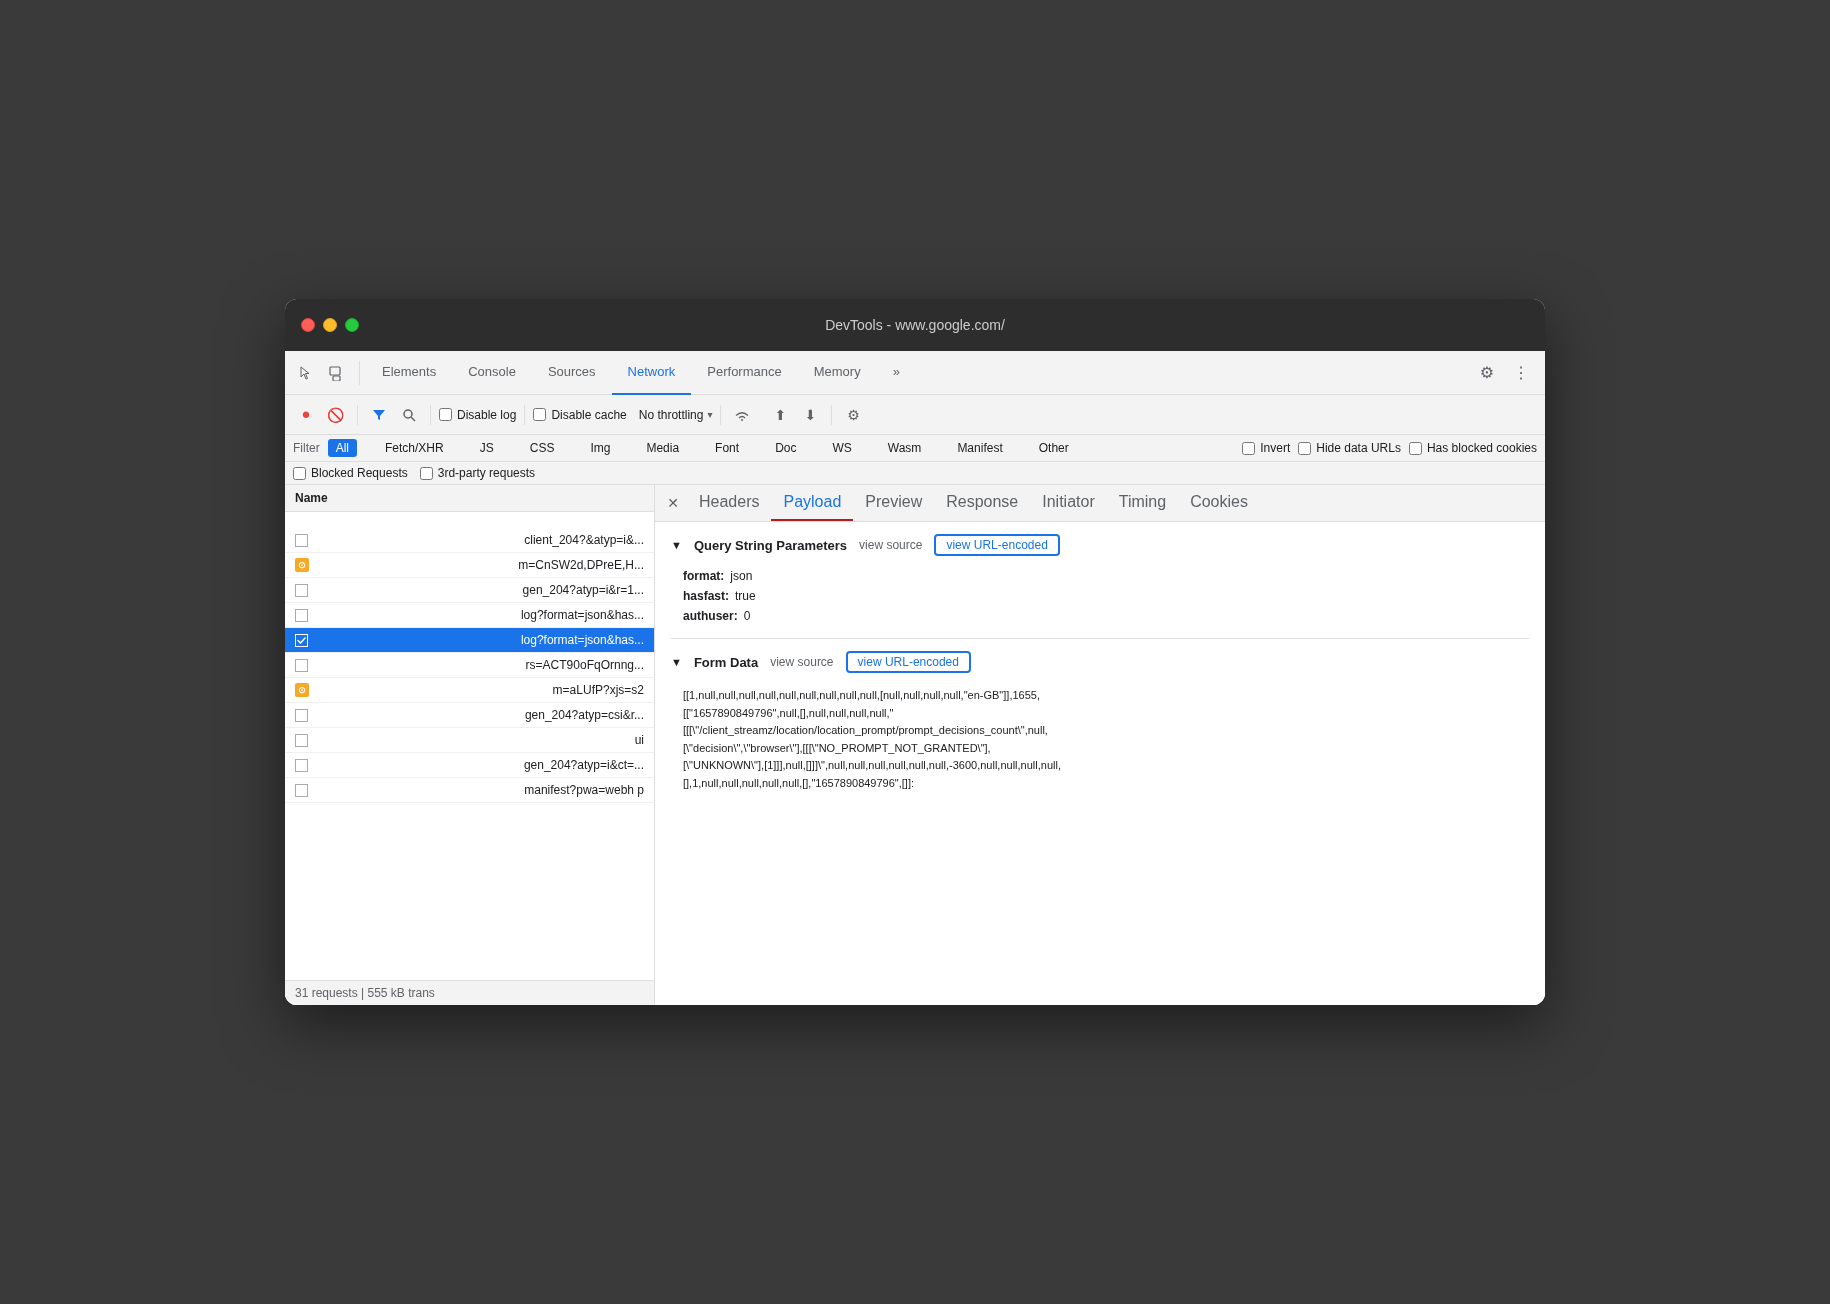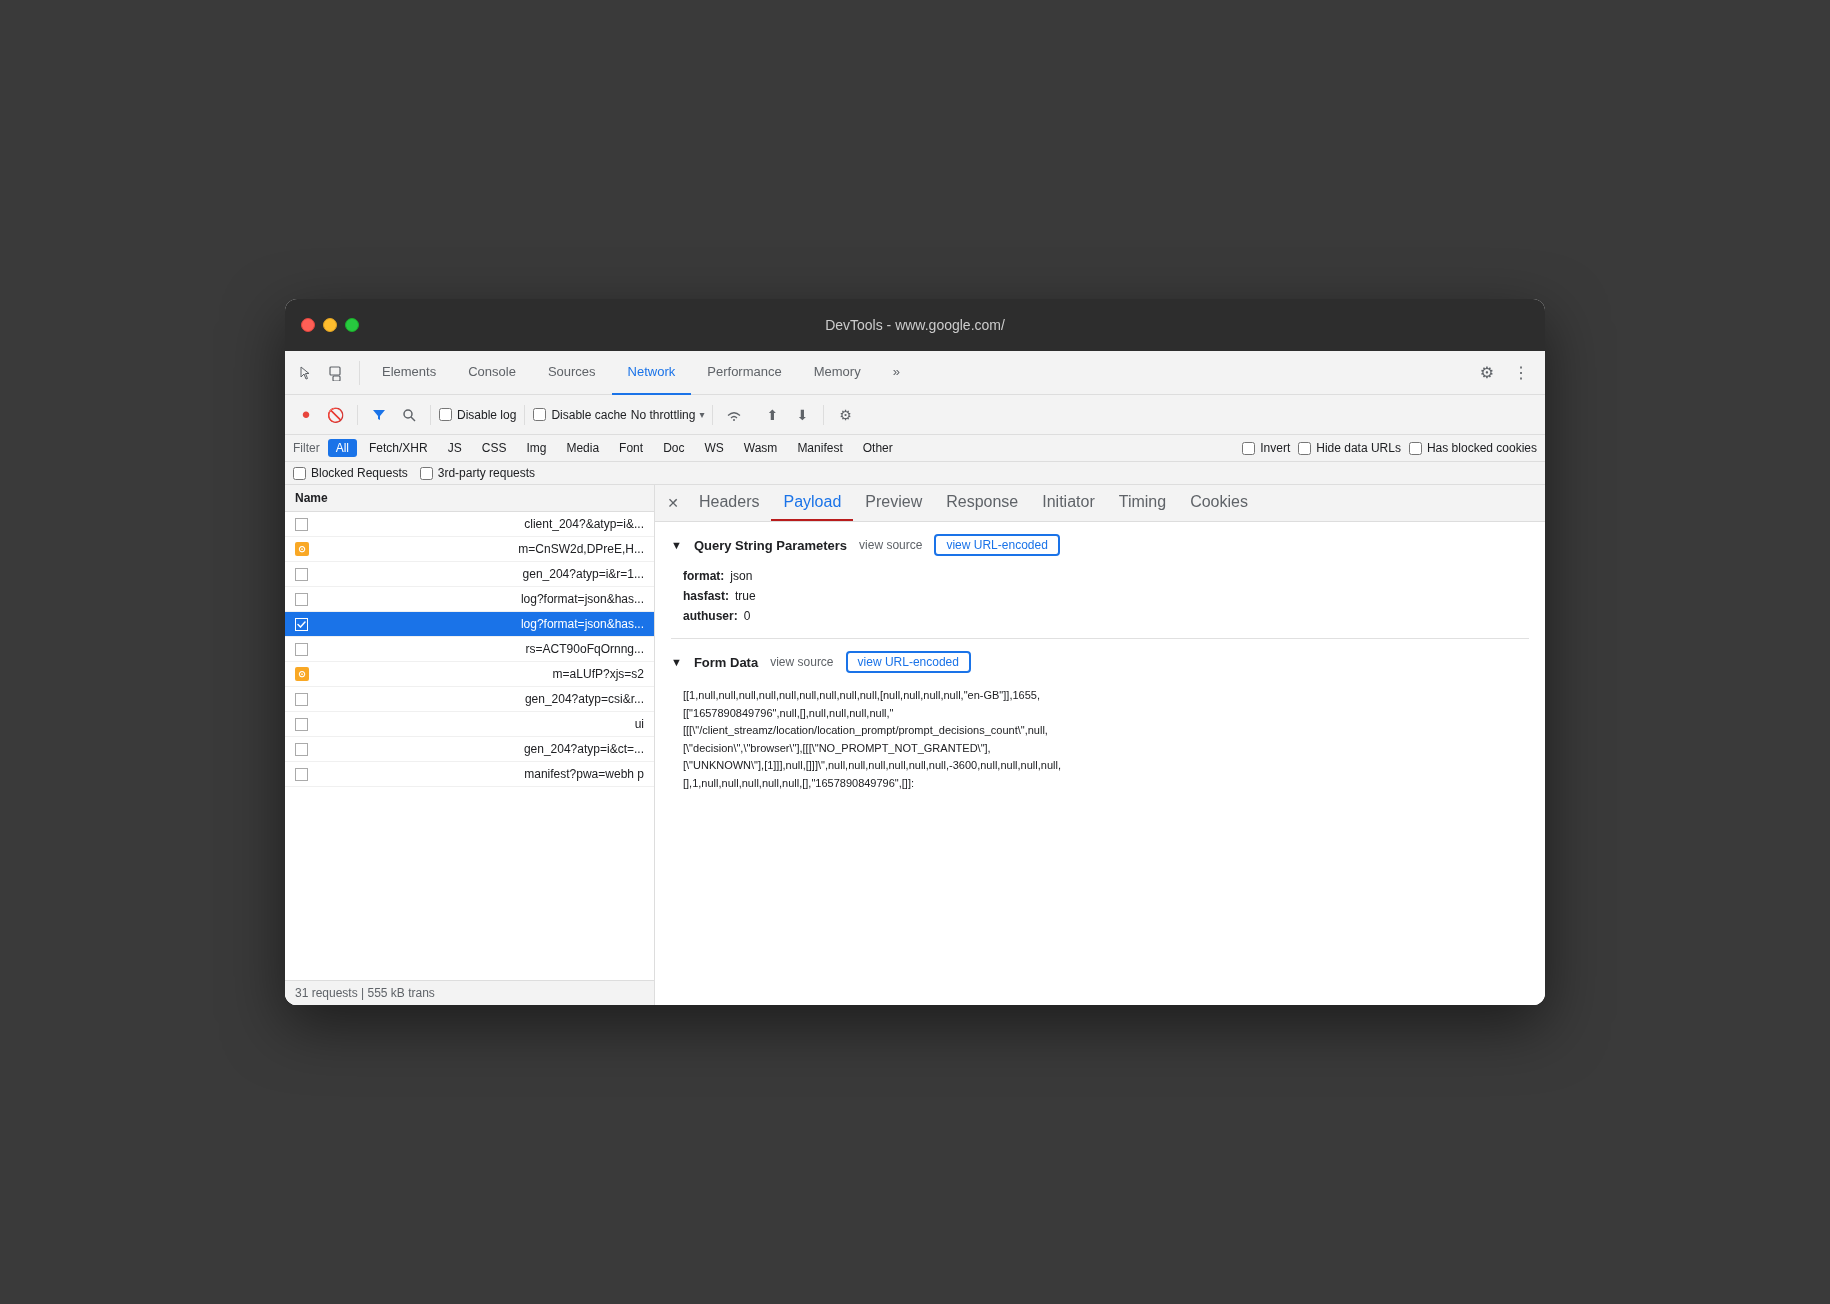--- a/index.html
+++ b/index.html
@@ -154,21 +154,21 @@
       gap: 8px;
       flex-wrap: wrap;
     }
     .filter-label {
       font-size: 12px;
       color: #5f6368;
     }
     .filter-buttons {
       display: flex;
       align-items: center;
-      gap: 4px;
+      gap: 20px;
       flex-wrap: wrap;
     }
     .filter-btn {
       padding: 2px 8px;
       font-size: 12px;
       border: none;
       background: transparent;
       cursor: pointer;
       border-radius: 3px;
       color: #202124;
@@ -197,20 +197,21 @@
       display: flex;
       height: 520px;
     }
     
     .left-panel {
       width: 370px;
       border-right: 1px solid #ddd;
       display: flex;
       flex-direction: column;
       background: #fff;
+      gap: 16px;
     }
     .left-header {
       background: #f3f3f3;
       border-bottom: 1px solid #ddd;
       padding: 6px 10px;
       font-size: 12px;
       font-weight: 600;
       color: #202124;
     }
     .request-list {
@@ -451,21 +452,21 @@
       <div class="net-divider"></div>
       <label class="checkbox-label">
         <input type="checkbox" style="">
         <span>Disable log</span>
       </label>
       <div class="net-divider"></div>
       <label class="checkbox-label">
         <input type="checkbox" style="">
         <span>Disable cache</span>
       </label>
-      <span style="font-size:12px;color:#202124;cursor:pointer;margin-left:0;">No throttling</span>
+      <span style="font-size:12px;color:#202124;cursor:pointer;margin-left:8px;">No throttling</span>
       <span style="font-size:10px;color:#5f6368;">▾</span>
       <div class="net-divider"></div>
       <div class="net-icon">
         <svg width="18" height="14" viewBox="0 0 18 14" fill="none">
           <path d="M9 12 L9 12" stroke="#5f6368" stroke-width="2" stroke-linecap="round"></path>
           <path d="M6 10 Q9 7 12 10" stroke="#5f6368" stroke-width="1.2" fill="none"></path>
           <path d="M3 7.5 Q9 2 15 7.5" stroke="#5f6368" stroke-width="1.2" fill="none"></path>
         </svg>
       </div>
       <div style="width:4px"></div>

